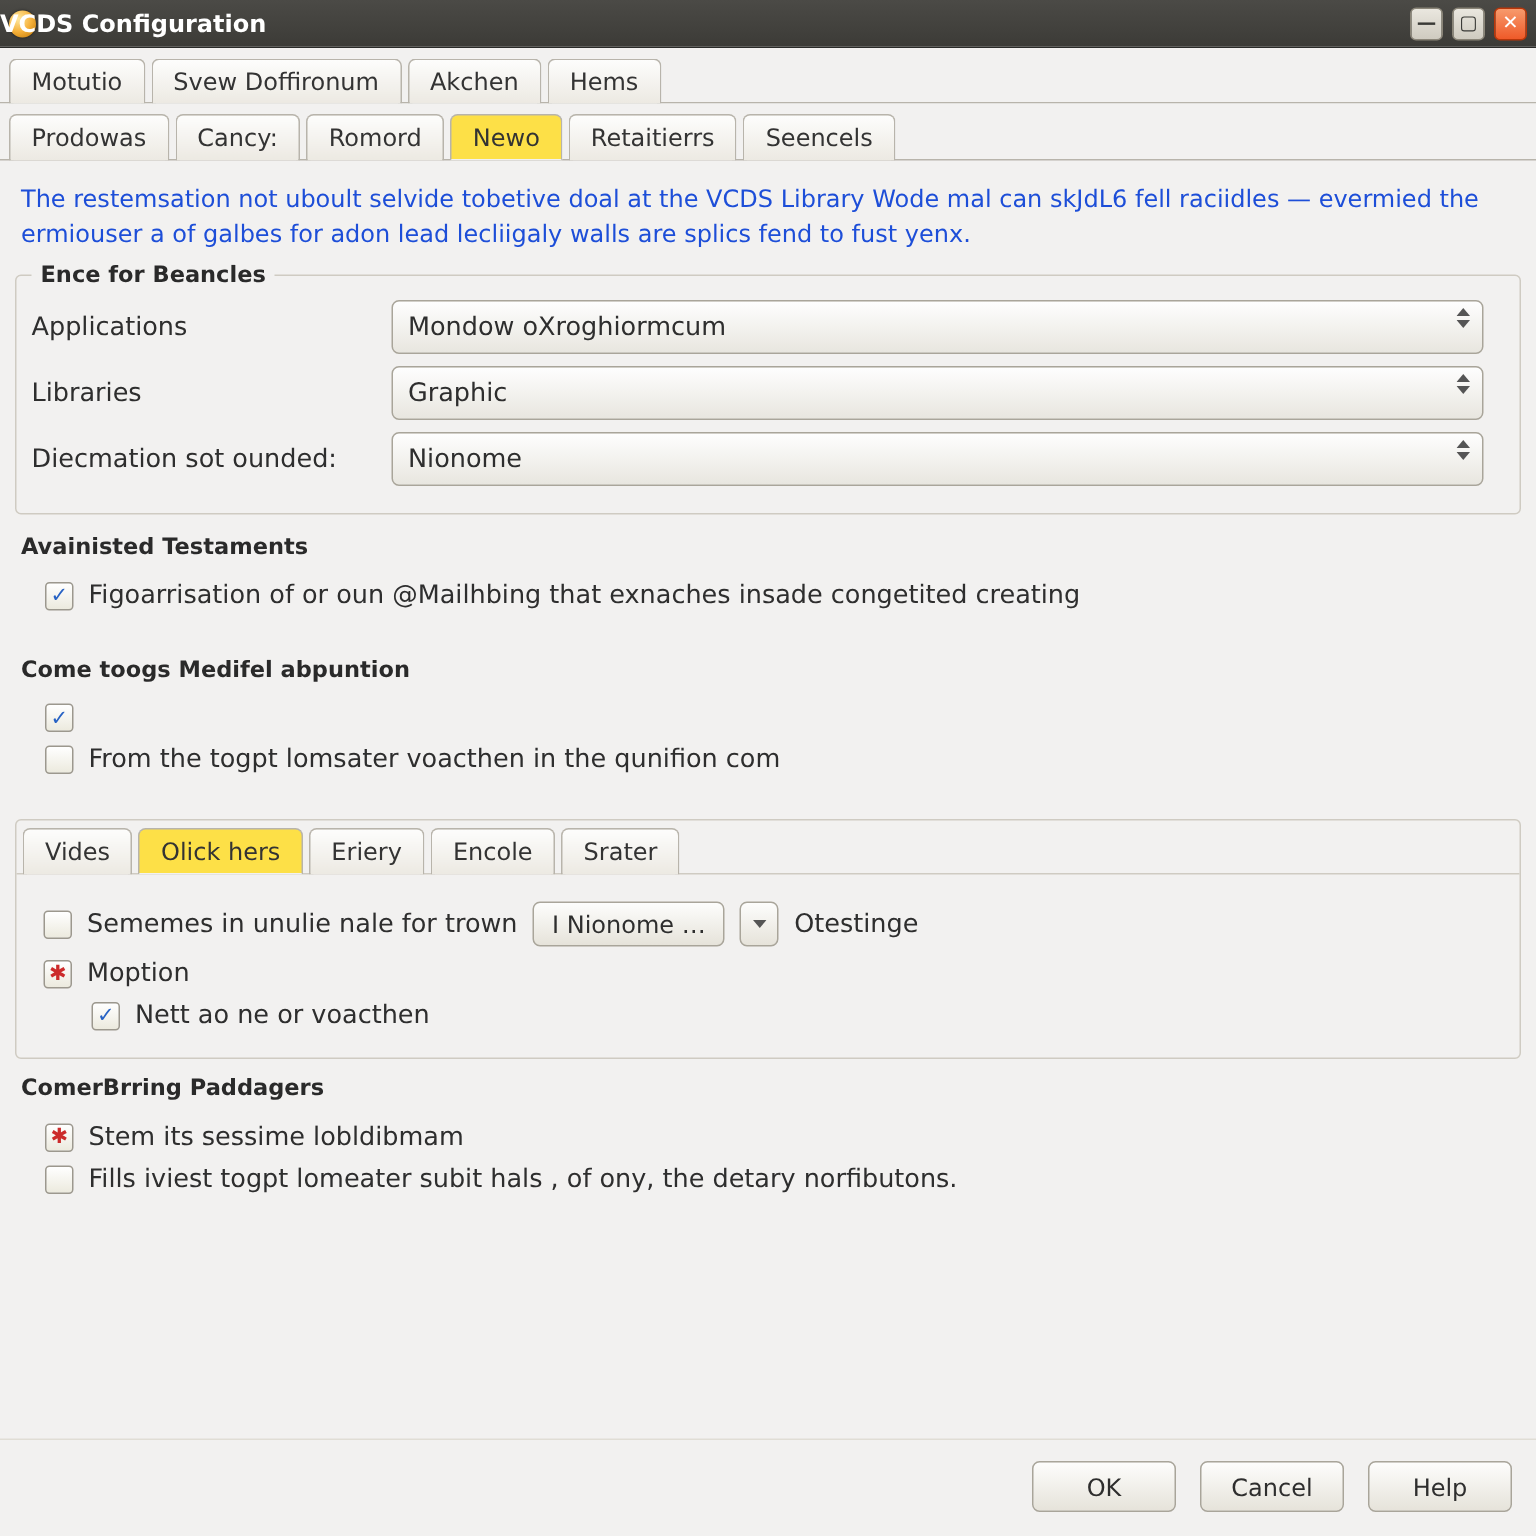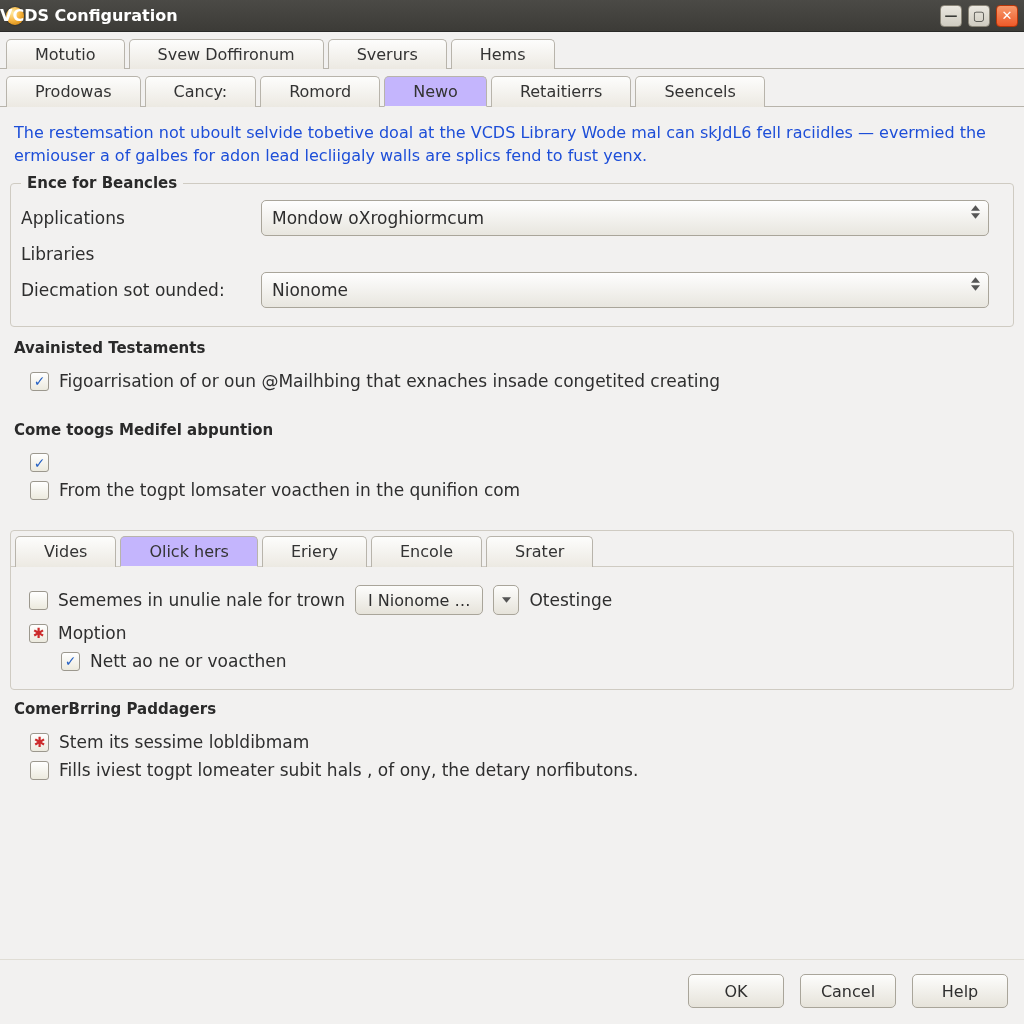--- a/index.html
+++ b/index.html
@@ -51,33 +51,33 @@
 .content { padding: 0; height: calc(1024px - 32px); display:flex; flex-direction:column;}
 .tabbar {
   display: flex;
   padding: 6px 6px 0 6px;
   gap: 4px;
   border-bottom: 1px solid #b8b4ab;
   background: #f2f1f0;
 }
 .tabbar.secondary { border-bottom: 1px solid #b8b4ab; }
 .tab {
-  padding: 5px 28px;
+  padding: 5px 14px;
   background: linear-gradient(#fdfdfc,#ece9e2);
   border: 1px solid #b8b4ab;
   border-bottom: none;
   border-radius: 5px 5px 0 0;
   cursor: pointer;
   font-size: 16px;
   color: #333;
   position: relative;
   top: 1px;
 }
 .tab.active {
-  background: #c4b5fd;
+  background: #fde047;
   border-bottom: 1px solid #f2f1f0;
   font-weight: 500;
 }
 .desc {
   padding: 14px 14px 10px 14px;
   font-size: 16px;
   line-height: 1.45;
   color: #1d4ed8;
 }
 .group {
@@ -188,21 +188,21 @@
     <div class="win-btn">▢</div>
     <div class="win-btn close">✕</div>
   </div>
 </div>
 
 <div class="content">
 
   <div class="tabbar">
     <div class="tab">Motutio</div>
     <div class="tab">Svew Doffironum</div>
-    <div class="tab">Sverurs</div>
+    <div class="tab">Akchen</div>
     <div class="tab">Hems</div>
   </div>
 
   <div class="tabbar secondary">
     <div class="tab">Prodowas</div>
     <div class="tab">Cancy:</div>
     <div class="tab">Romord</div>
     <div class="tab active">Newo</div>
     <div class="tab">Retaitierrs</div>
     <div class="tab">Seencels</div>
@@ -221,20 +221,31 @@
               <polygon points="0,6 10,6 5,0" fill="#555"></polygon>
             </svg>
           <svg class="tri" viewBox="0 0 10 6">
               <polygon points="0,0 10,0 5,6" fill="#555"></polygon>
             </svg>
         </div>
       </div>
     </div>
     <div class="form-row">
       <div class="form-label">Libraries</div>
+      <div class="combo">
+        <span>Graphic</span>
+        <div class="spinner">
+          <svg class="tri" viewBox="0 0 10 6">
+              <polygon points="0,6 10,6 5,0" fill="#555"></polygon>
+            </svg>
+          <svg class="tri" viewBox="0 0 10 6">
+              <polygon points="0,0 10,0 5,6" fill="#555"></polygon>
+            </svg>
+        </div>
+      </div>
     </div>
     <div class="form-row">
       <div class="form-label">Diecmation sot ounded:</div>
       <div class="combo">
         <span>Nionome</span>
         <div class="spinner">
           <svg class="tri" viewBox="0 0 10 6">
               <polygon points="0,6 10,6 5,0" fill="#555"></polygon>
             </svg>
           <svg class="tri" viewBox="0 0 10 6">

